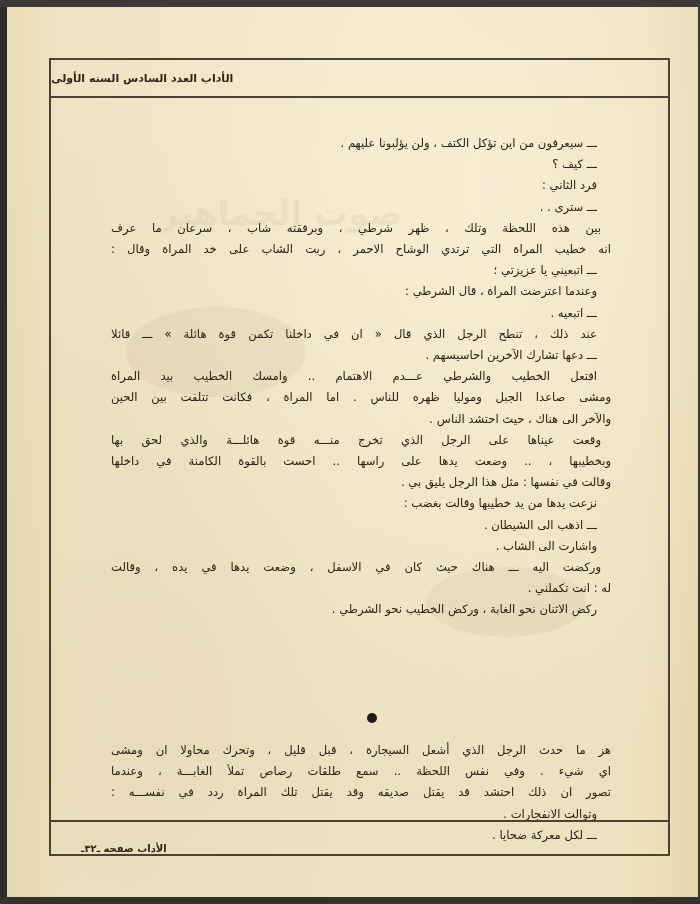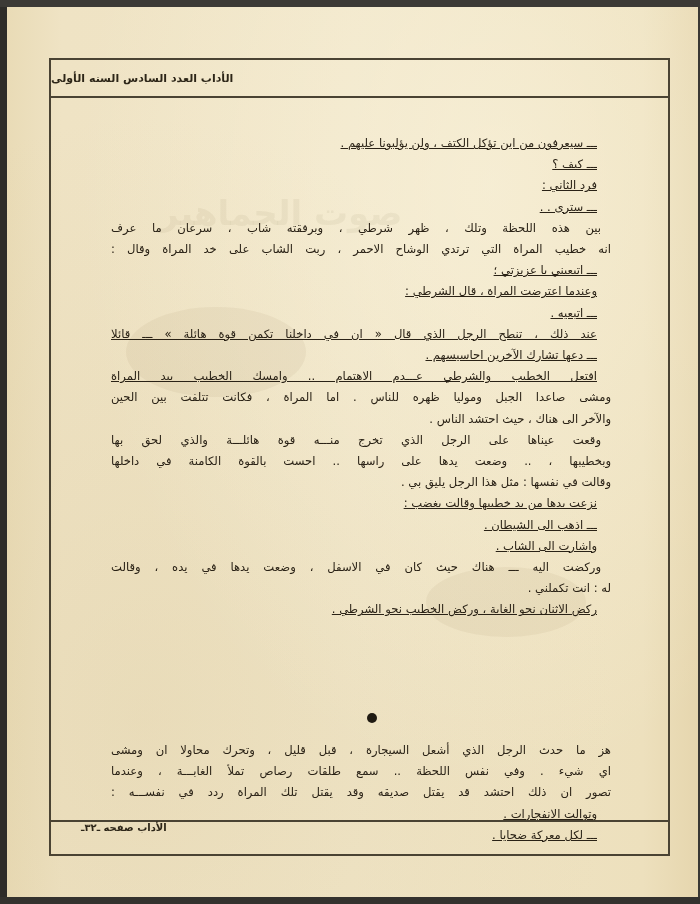--- a/index.html
+++ b/index.html
@@ -66,21 +66,21 @@
       color: #2d2618;
       letter-spacing: 0.2px;
     }
     .footer-band {
       position: absolute;
       left: 0; bottom: 0;
       width: 100%; height: 34px;
       border-top: 2px solid #4a4333;
       box-sizing: border-box;
       display: flex;
-      align-items: flex-start;
+      align-items: flex-end;
     }
     .footer-label {
       direction: rtl;
       margin-left: 30px;
       font-size: 10px;
       font-weight: bold;
       color: #2d2618;
     }
     .body-area {
       position: absolute;
@@ -113,21 +113,21 @@
     }
     .line.justify {
       text-align: justify;
       text-align-last: justify;
     }
     .block-a {
       right: 57px;
       top: 35px;
       width: 500px;
     }
-    .indent-2 { padding-right: 14px; text-decoration: underline; }
+    .indent-2 { padding-right: 14px; }
     .indent-3 { padding-right: 10px; }
     .separator-dot {
       position: absolute;
       left: 316px;
       top: 615px;
       width: 10px;
       height: 10px;
       border-radius: 50%;
       background: #1f1a12;
     }

